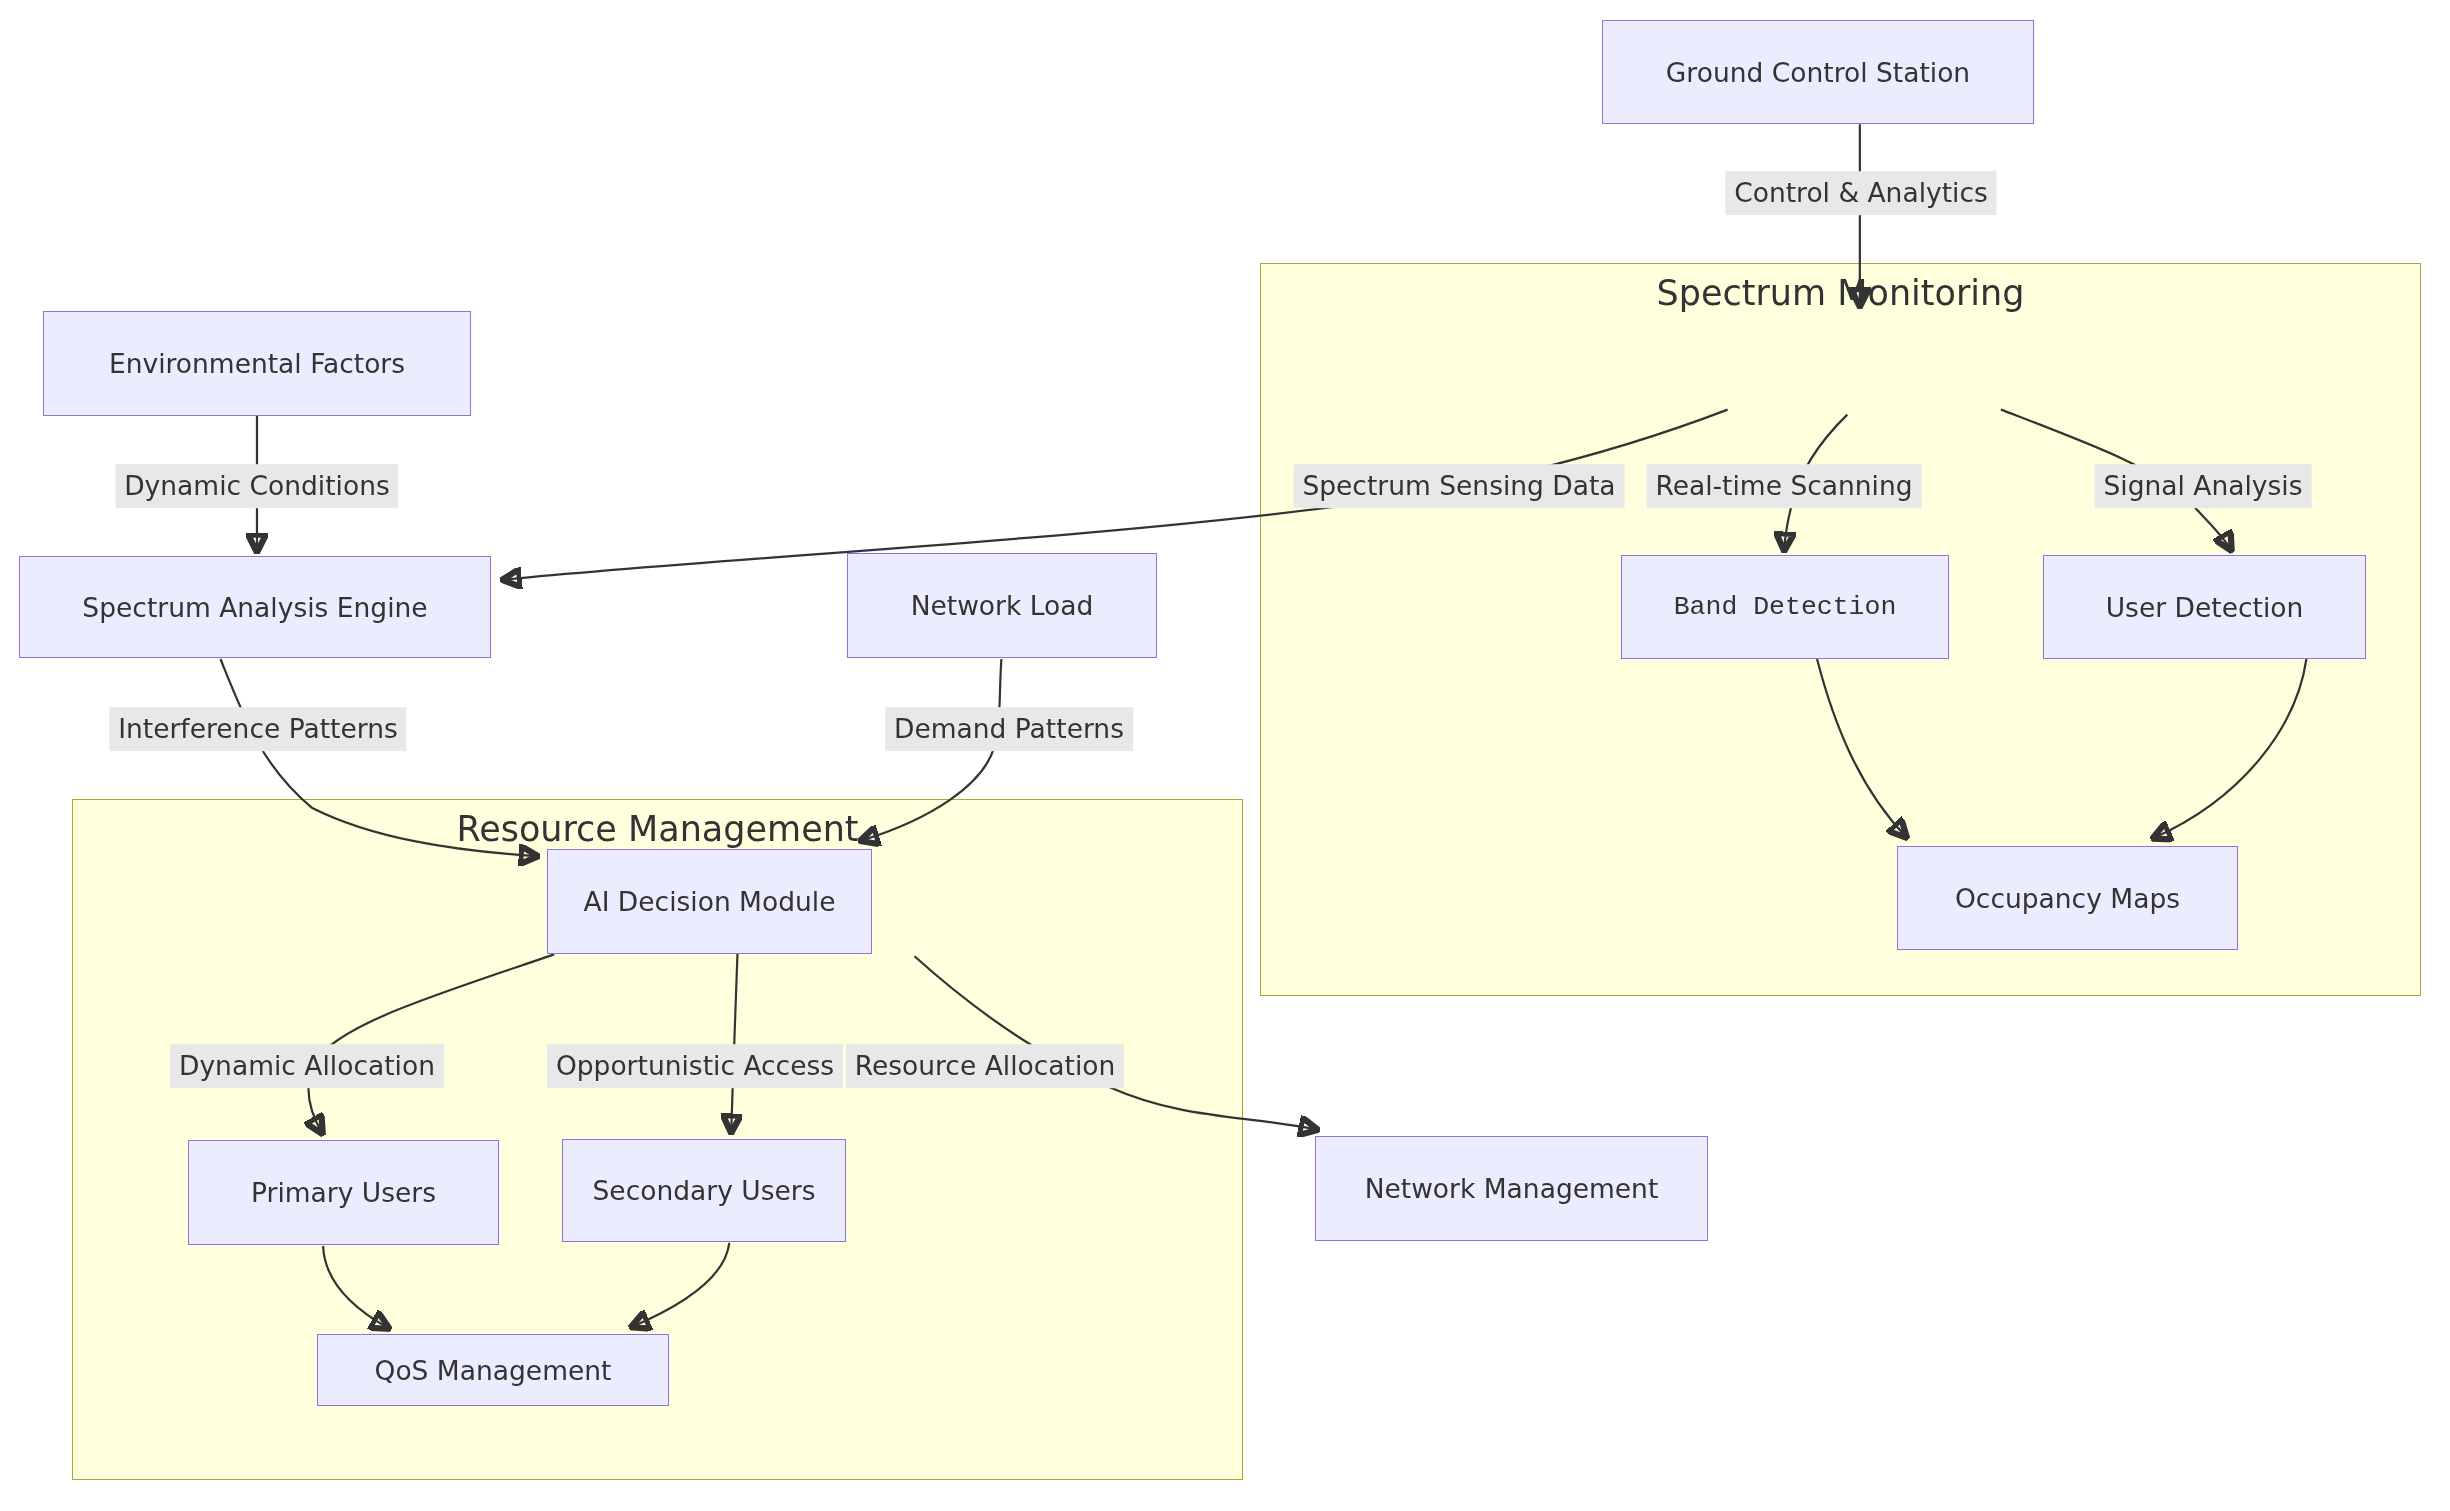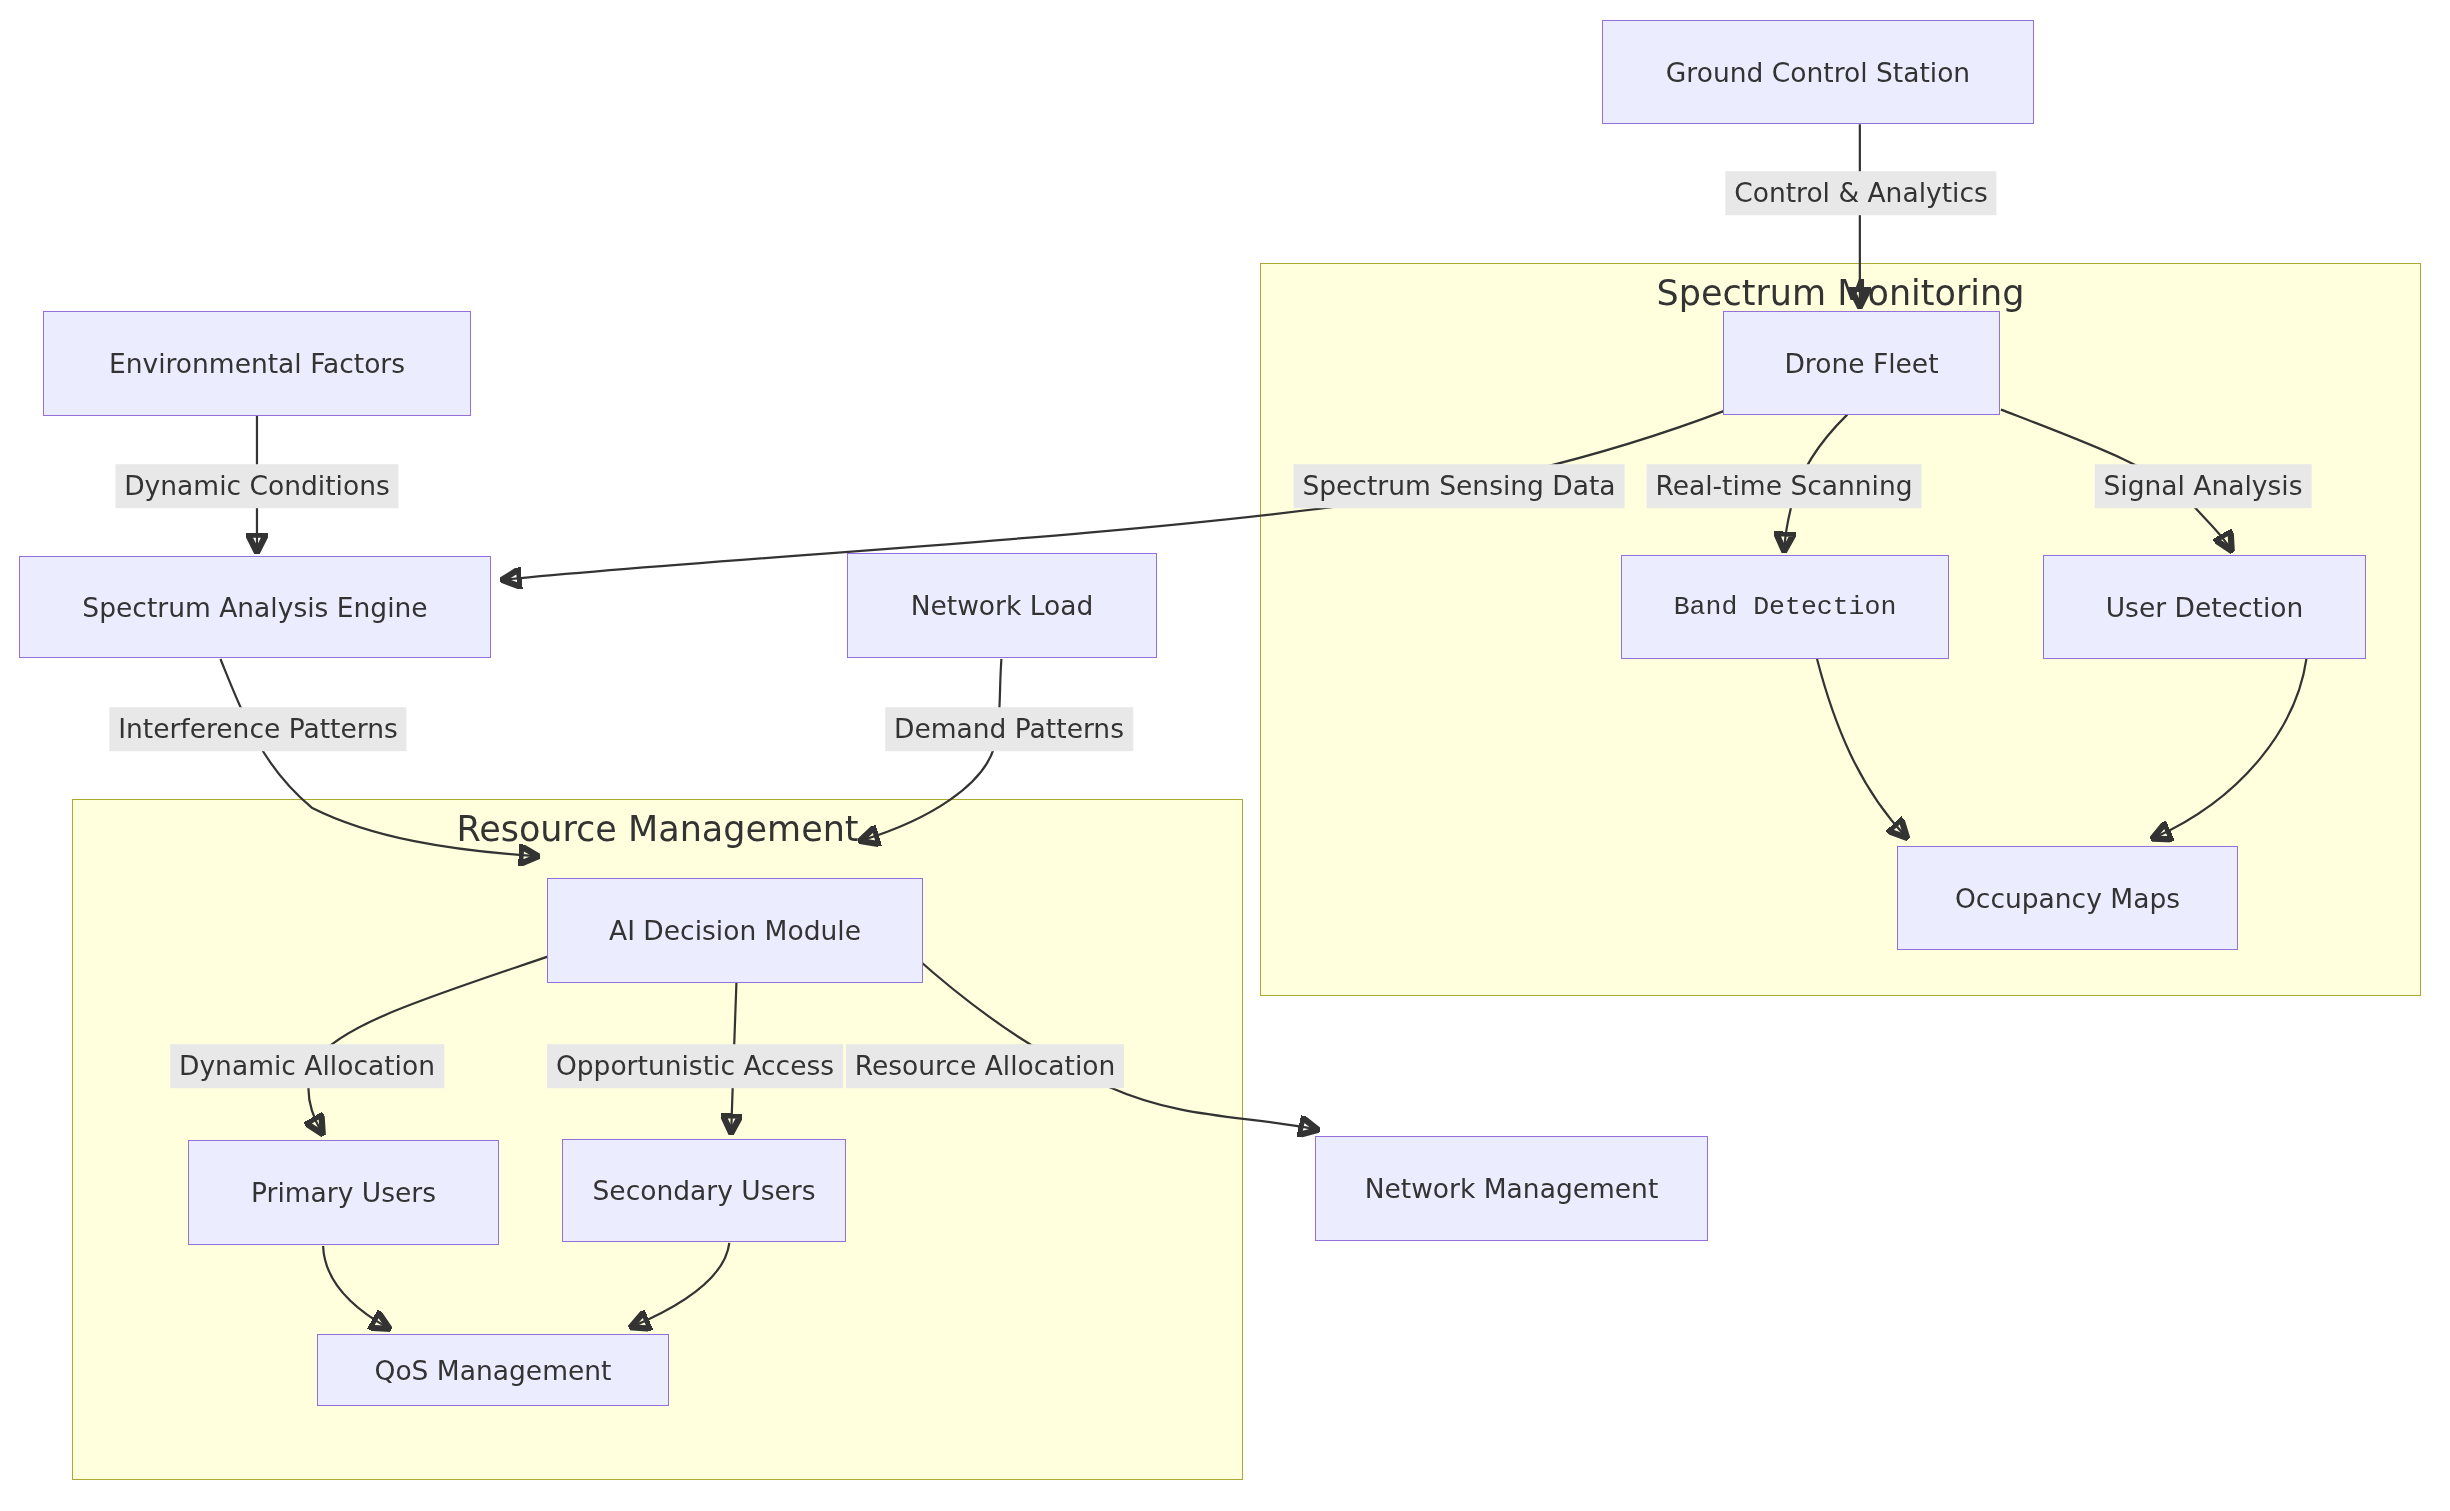--- a/index.html
+++ b/index.html
@@ -77,35 +77,34 @@
     <path d="M 1590 1046 C 1586 1100, 1590 1145, 1578 1188 C 1560 1245, 1480 1300, 1368 1334" marker-end="url(#arrow)"></path>
     <path d="M 880 1515 C 690 1580, 540 1625, 500 1685 C 482 1722, 490 1762, 511 1798" marker-end="url(#arrow)"></path>
     <path d="M 1171 1512 C 1168 1600, 1164 1700, 1161 1796" marker-end="url(#arrow)"></path>
     <path d="M 1452 1518 C 1560 1615, 1660 1680, 1760 1725 C 1880 1778, 1978 1770, 2090 1793" marker-end="url(#arrow)"></path>
     <path d="M 513 1978 C 515 2030, 552 2072, 616 2108" marker-end="url(#arrow)"></path>
     <path d="M 1158 1973 C 1152 2022, 1098 2066, 1004 2106" marker-end="url(#arrow)"></path>
   </svg>
 
   <div class="node" style="left:1602px;top:20px;width:432px;height:104px;">Ground Control Station</div>
 
-  <div class="node" style="left:1723px;top:311px;width:277px;height:104px;">Drone Fleet</div>
 
   <div class="node" style="left:1621px;top:555px;width:328px;height:104px;font-family:Liberation Mono, monospace;">Band Detection</div>
 
   <div class="node" style="left:2043px;top:555px;width:323px;height:104px;">User Detection</div>
 
   <div class="node" style="left:1897px;top:846px;width:341px;height:104px;">Occupancy Maps</div>
 
   <div class="node" style="left:43px;top:311px;width:428px;height:105px;">Environmental Factors</div>
 
   <div class="node" style="left:19px;top:556px;width:472px;height:102px;">Spectrum Analysis Engine</div>
 
   <div class="node" style="left:847px;top:553px;width:310px;height:105px;">Network Load</div>
 
-  <div class="node" style="left:547px;top:878px;width:376px;height:105px;">AI Decision Module</div>
+  <div class="node" style="left:547px;top:849px;width:325px;height:105px;">AI Decision Module</div>
 
   <div class="node" style="left:168px;top:1140px;width:311px;height:105px;margin-left:20px;">Primary Users</div>
 
   <div class="node" style="left:562px;top:1139px;width:284px;height:103px;">Secondary Users</div>
 
   <div class="node" style="left:1315px;top:1136px;width:393px;height:105px;">Network Management</div>
 
   <div class="node" style="left:317px;top:1334px;width:352px;height:72px;">QoS Management</div>
 
   <div class="edge-label" style="left:1861px;top:193px;">Control &amp; Analytics</div>

